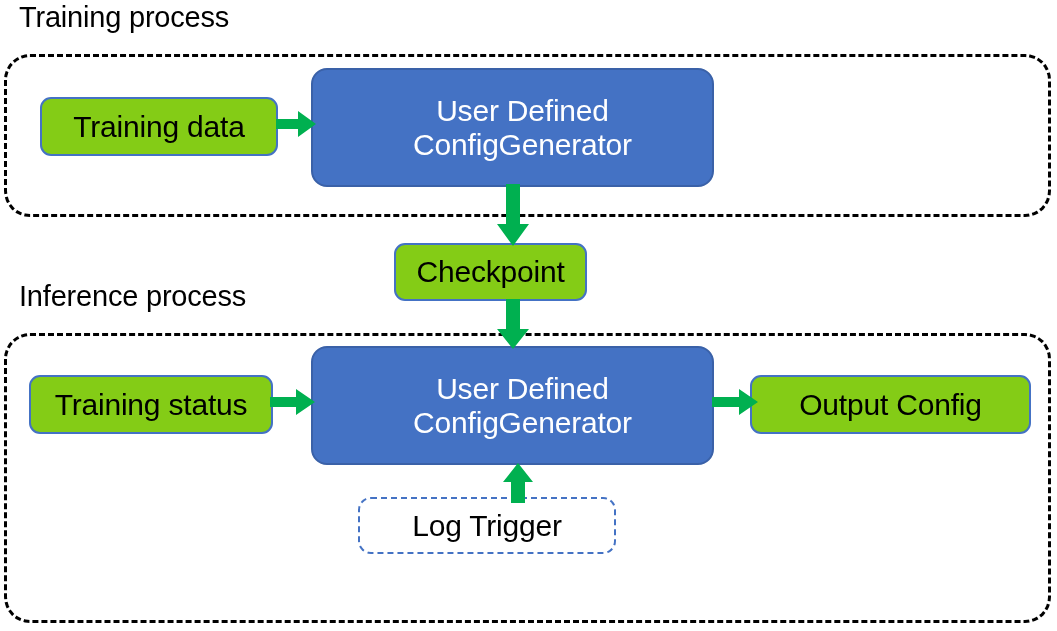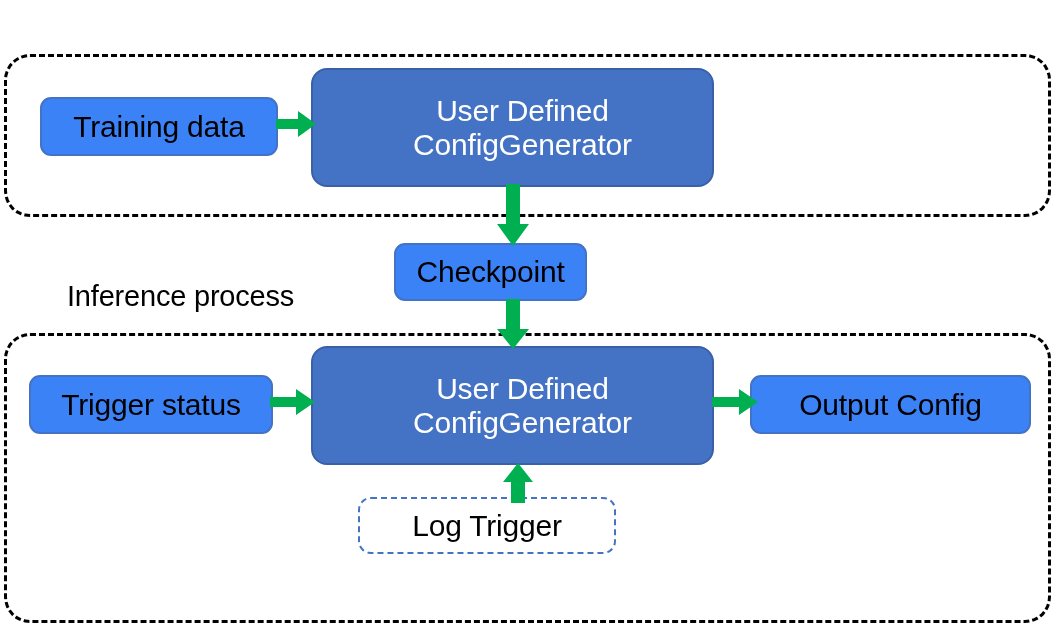--- a/index.html
+++ b/index.html
@@ -19,21 +19,21 @@
   
   .section-label {
     position: absolute;
     font-size: 29px;
     line-height: 1;
     color: #000000;
     white-space: nowrap;
     letter-spacing: -0.2px;
   }
   #label-training  { left: 19px;  top: 3px;   }
-  #label-inference { left: 19px;  top: 282px; margin-left: 48px; }
+  #label-inference { left: 19px;  top: 282px; }
 
   
   .process-container {
     position: absolute;
     border: 3px dashed #000000;
     border-radius: 26px;
     box-sizing: border-box;
     background: transparent;
   }
   #container-training  { left: 4px; top: 54px;  width: 1047px; height: 163px; }
@@ -46,21 +46,21 @@
     display: flex;
     align-items: center;
     justify-content: center;
     text-align: center;
     border-radius: 11px;
     font-size: 30px;
     line-height: 1.12;
     letter-spacing: -0.2px;
   }
   .node-white {
-    background: #3b82f6;
+    background: #84cc16;
     border: 2.5px solid #4472C4;
     color: #000000;
   }
   .node-blue {
     background: #4472C4;
     border: 2px solid #3A61A8;
     border-radius: 16px;
     color: #ffffff;
     padding-left: 20px;
   }
@@ -99,20 +99,21 @@
   #arrow-ckpt-to-gen      { left: 497px; top: 299px; }
   #arrow-status-to-gen    { left: 270px; top: 389px; }
   #arrow-gen-to-output    { left: 712px; top: 389px; }
   #arrow-trigger-to-gen   { left: 503px; top: 463px; }
 </style>
 </head>
 <body>
 
 <div id="canvas">
 
+  <div id="label-training" class="section-label">Training process</div>
 
   <div id="label-inference" class="section-label">Inference process</div>
 
   <div id="container-training" class="process-container"></div>
 
   <div id="container-inference" class="process-container"></div>
 
   <div id="node-training-data" class="node node-white">
     <span>Training data</span>
   </div>
@@ -122,21 +123,21 @@
       <span>User Defined</span><br>
       <span>ConfigGenerator</span>
     </span>
   </div>
 
   <div id="node-checkpoint" class="node node-white">
     <span>Checkpoint</span>
   </div>
 
   <div id="node-current-status" class="node node-white">
-    <span>Trigger status</span>
+    <span>Training status</span>
   </div>
 
   <div id="node-generator-infer" class="node node-blue">
     <span>
       <span>User Defined</span><br>
       <span>ConfigGenerator</span>
     </span>
   </div>
 
   <div id="node-output-config" class="node node-white">

